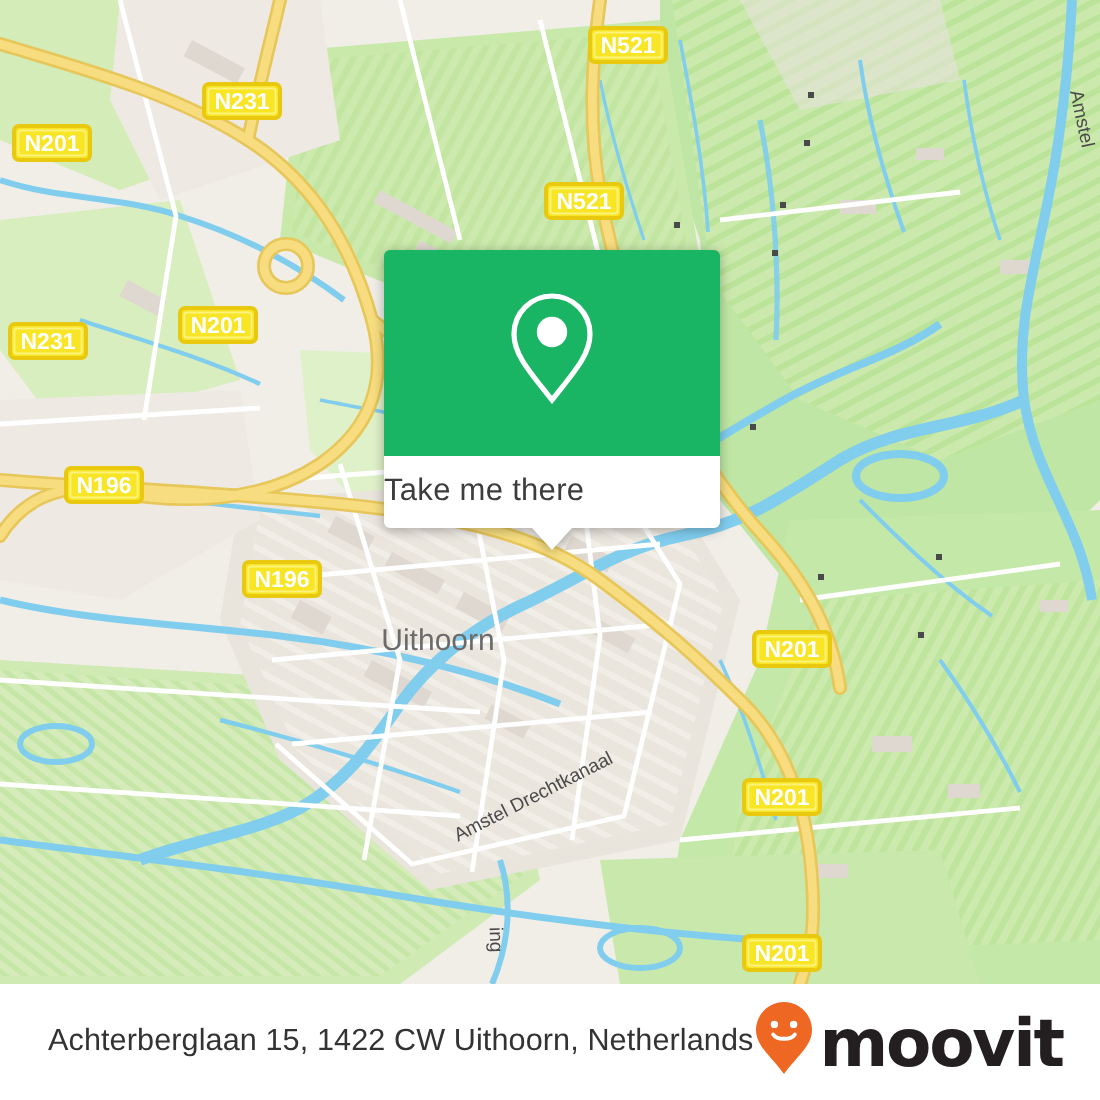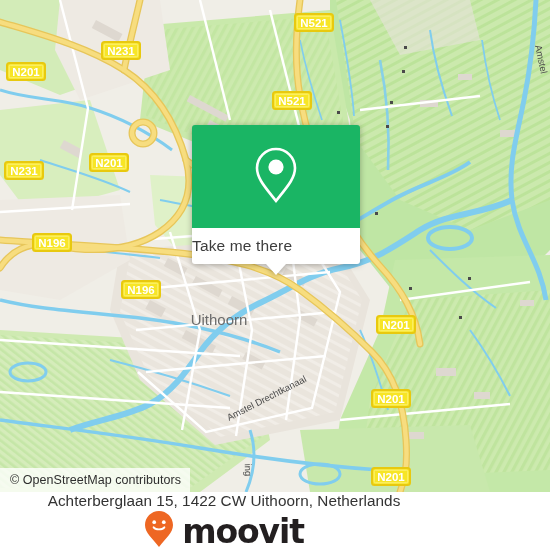--- a/index.html
+++ b/index.html
@@ -97,32 +97,31 @@
     top: 492px;
     width: 438px;
     height: 58px;
     background: #ffffff;
     display: flex;
     align-items: center;
     justify-content: space-between;
     padding: 0 14px 0 24px;
     box-sizing: border-box;
     z-index: 50;
-    flex-direction: column;
   }
   #footer-address {
     font-size: 15.3px;
     color: #333333;
     letter-spacing: 0.05px;
     white-space: nowrap;
   }
   #brand {
     display: flex;
     align-items: center;
-    gap: 8px;
+    gap: 3px;
   }
   #brand-wordmark {
     font-size: 33px;
     font-weight: bold;
     color: #231f20;
     letter-spacing: -1.1px;
     line-height: 1;
     font-family: "DejaVu Sans", sans-serif;
   }
 </style>
@@ -341,23 +340,20 @@
             <text x="391" y="402.6" fill="#ffffff" font-size="11.5" font-weight="bold" font-family="&quot;Liberation Sans&quot;, sans-serif" text-anchor="middle">N201</text>
           </g>
           <g>
             <rect x="372" y="468" width="38" height="17" rx="2.5" fill="#f7e526" stroke="#e8c90f" stroke-width="2"></rect>
             <rect x="374.2" y="470.2" width="33.6" height="12.6" rx="1.4" fill="none" stroke="#fdf27a" stroke-width="1"></rect>
             <text x="391" y="480.6" fill="#ffffff" font-size="11.5" font-weight="bold" font-family="&quot;Liberation Sans&quot;, sans-serif" text-anchor="middle">N201</text>
           </g>
         </g>
     </svg>
 
-    <div id="attribution">
-      <span>© OpenStreetMap contributors</span>
-    </div>
   </div>
 
   <div id="popup">
     <div id="popup-head">
       <span>
         <svg width="46" height="58" viewBox="0 0 46 58" xmlns="http://www.w3.org/2000/svg">
           <path d="M23 3 C12.5 3 4 11.5 4 22 C4 32.5 12 41 23 55 C34 41 42 32.5 42 22 C42 11.5 33.5 3 23 3 Z" fill="none" stroke="#ffffff" stroke-width="2.6"></path>
           <circle cx="23" cy="21" r="7.6" fill="#ffffff"></circle>
         </svg>
       </span>

